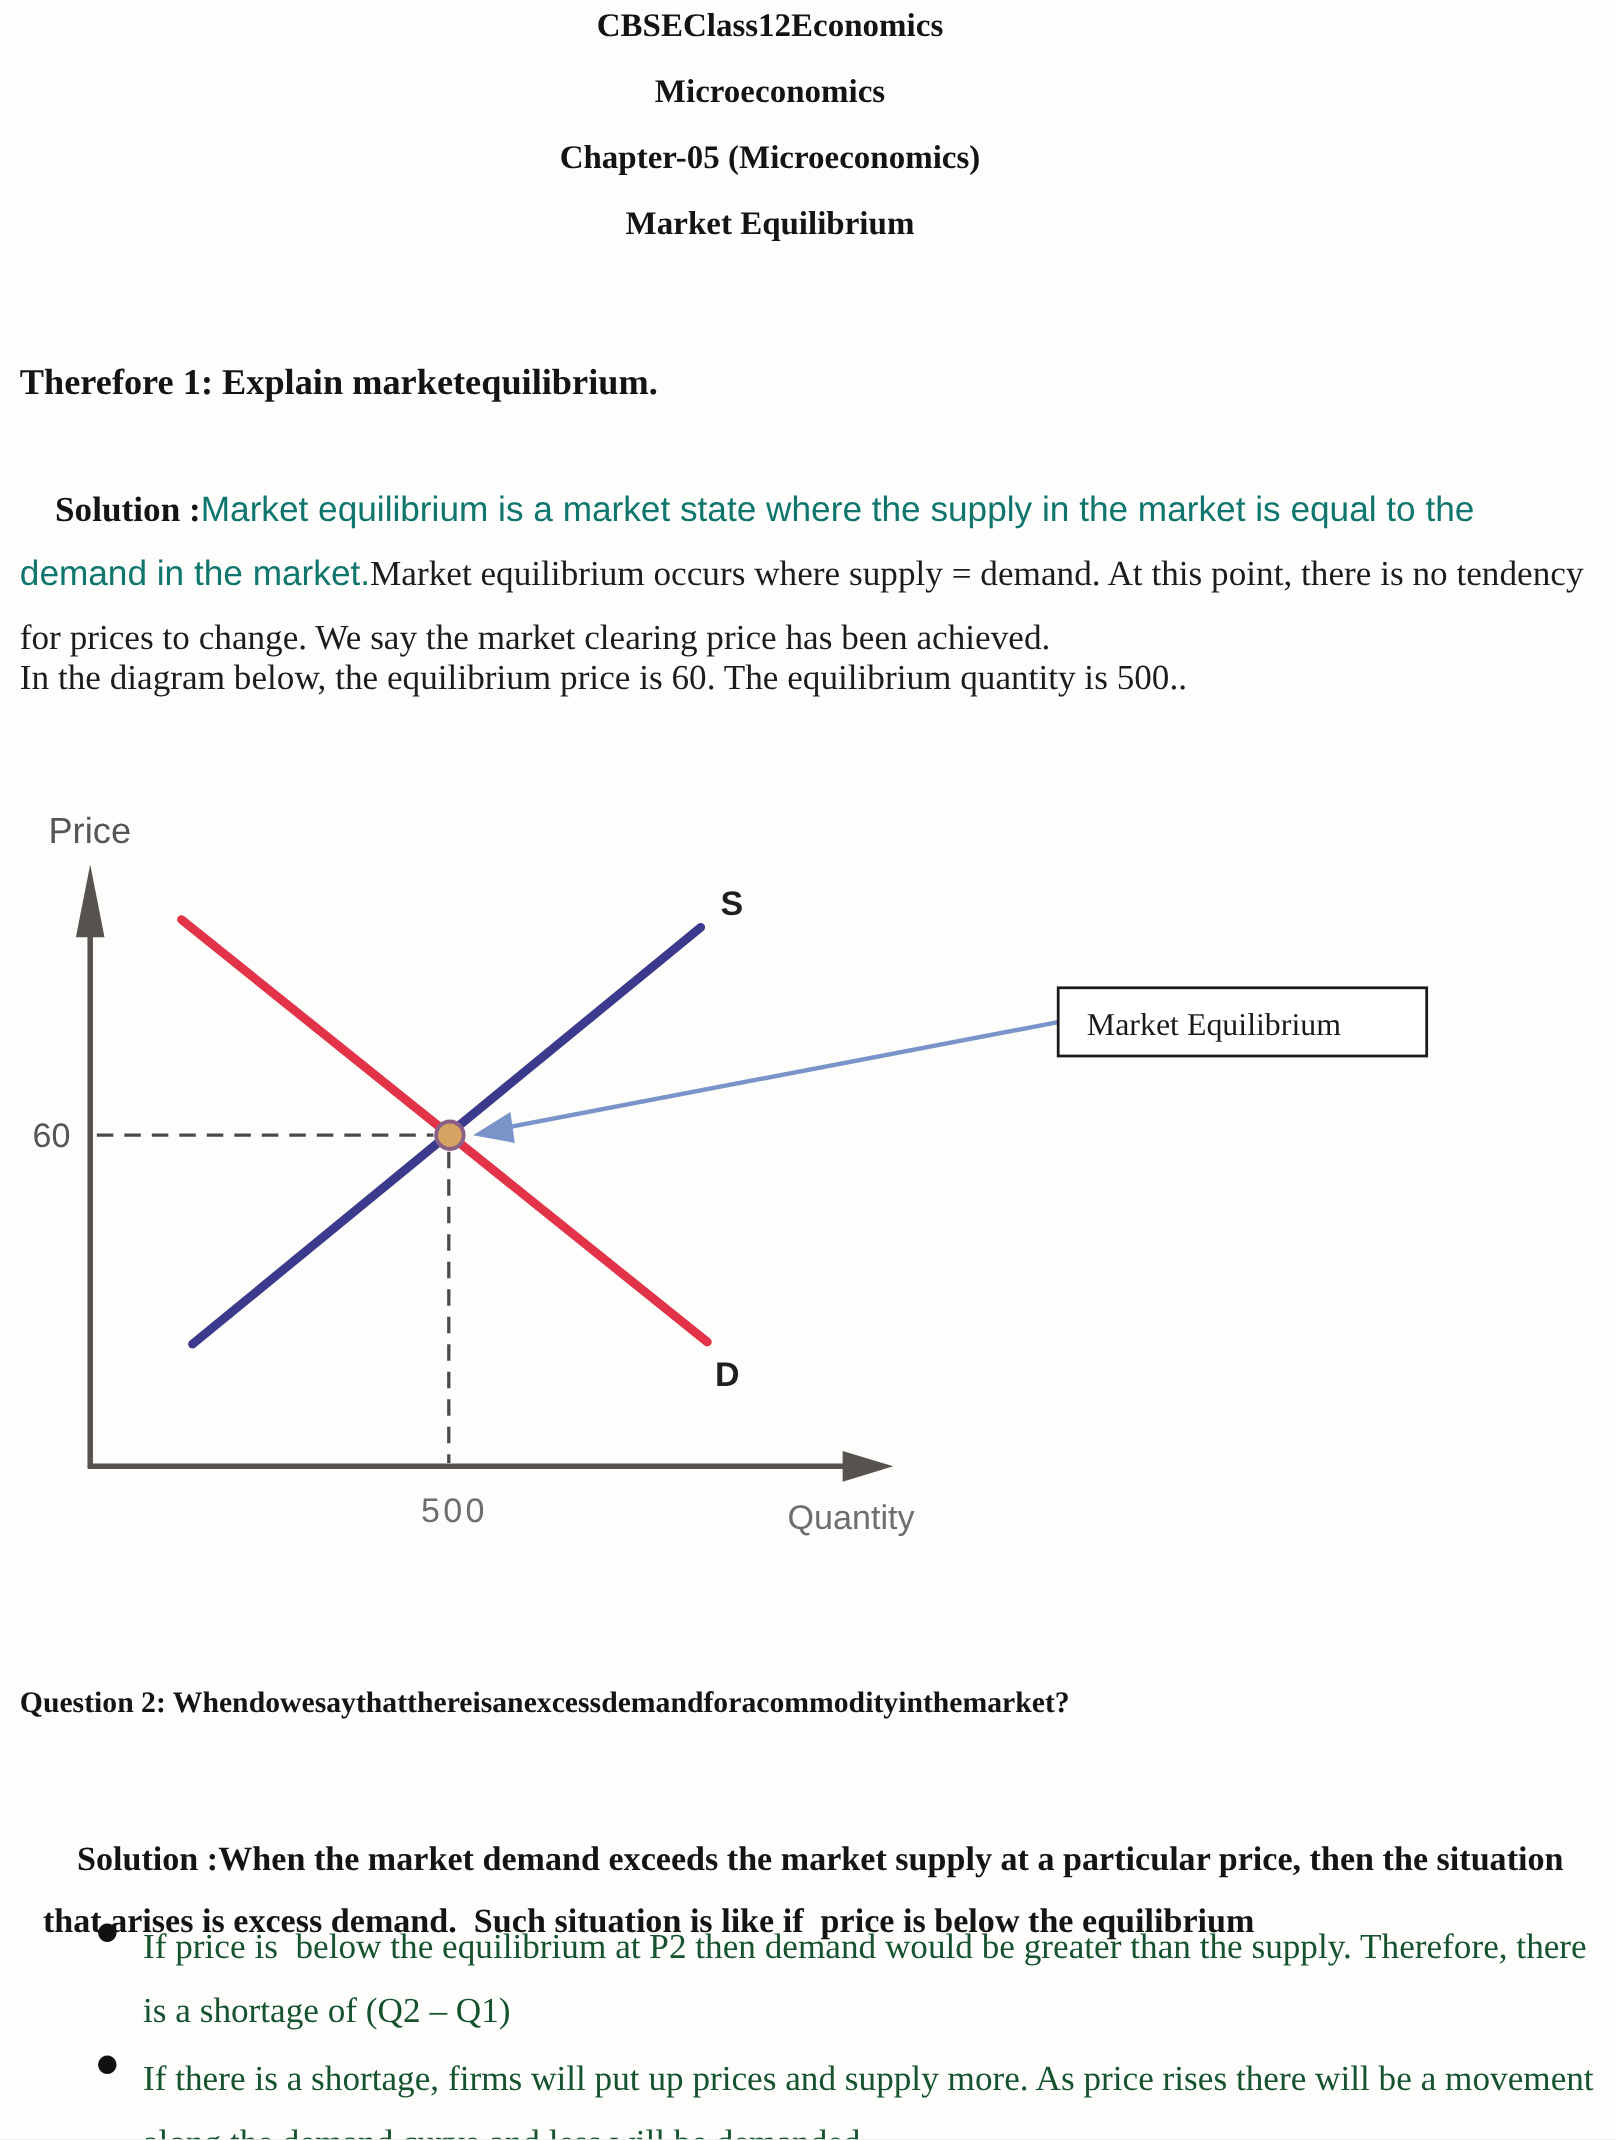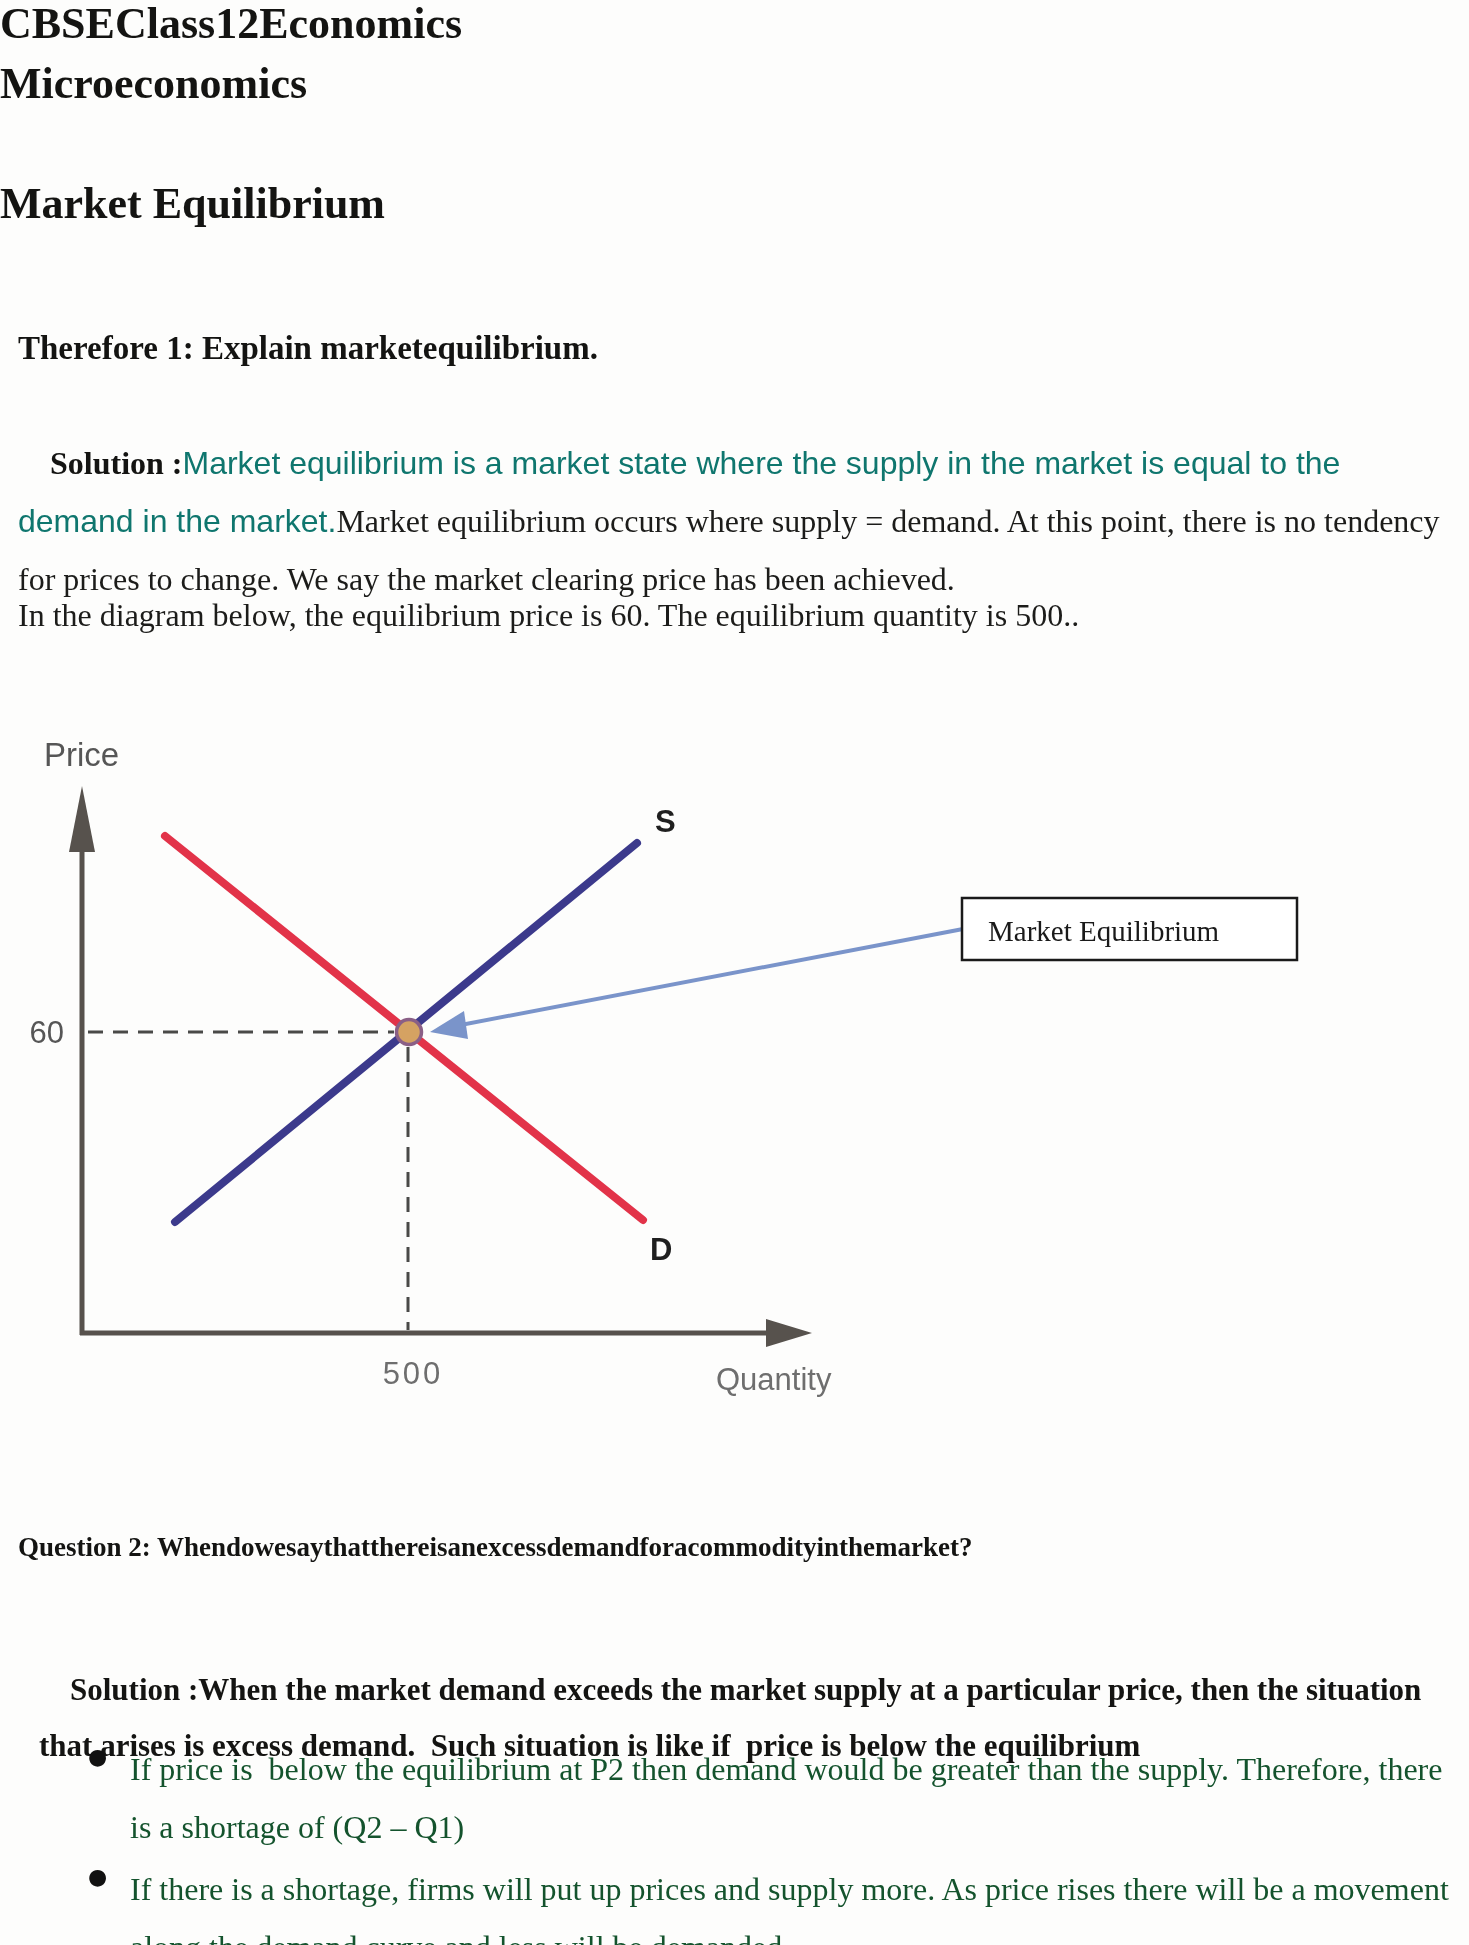--- a/index.html
+++ b/index.html
@@ -3,22 +3,22 @@
 <meta charset="utf-8">
 <style>
   html,body{margin:0;padding:0;background:#e8e8e8;}
   #canvas{
     position:relative;width:1469px;height:1945px;margin:0 auto;
     background:#fdfdfc;overflow:hidden;
     font-family:"Liberation Serif","DejaVu Serif",serif;color:#1c1c1a;
   }
   .abs{position:absolute;}
   .hdr{
-    left:0;width:1400px;text-align:left;
-    font-weight:bold;font-size:44px;line-height:40px;color:#141412;
+    left:0;width:1400px;text-align:center;
+    font-weight:bold;font-size:30px;line-height:40px;color:#141412;
     font-family:"Liberation Serif","DejaVu Serif",serif;
   }
   .qhead{
     left:18px;width:1430px;font-weight:bold;font-size:33px;color:#141412;
     white-space:pre-wrap;
   }
   .para{
     left:18px;width:1424px;font-size:32px;line-height:58px;color:#1c1c1a;
     white-space:pre-wrap;
   }
@@ -48,20 +48,21 @@
     font-family:"Liberation Serif","DejaVu Serif",serif;
   }
 </style>
 </head>
 <body>
 
 <div id="canvas">
 
   <div class="abs hdr" style="top:4px">CBSEClass12Economics</div>
   <div class="abs hdr" style="top:64px">Microeconomics</div>
+  <div class="abs hdr" style="top:124px">Chapter-05 (Microeconomics)</div>
   <div class="abs hdr" style="top:184px">Market Equilibrium</div>
 
   <div class="abs qhead" style="top:330px">Therefore 1: Explain marketequilibrium.</div>
 
   <div class="abs para" style="top:376px">
     <span class="bold">Solution :</span><span class="sansrun">Market equilibrium is a market state where the supply in the market is equal to the demand in the market.</span><span>Market equilibrium occurs where supply = demand. At this point, there is no tendency for prices to change. We say the market clearing price has been achieved.</span>
   </div>
 
   <div class="abs para" style="top:586px">In the diagram below, the equilibrium price is 60. The equilibrium quantity is 500..</div>
 

